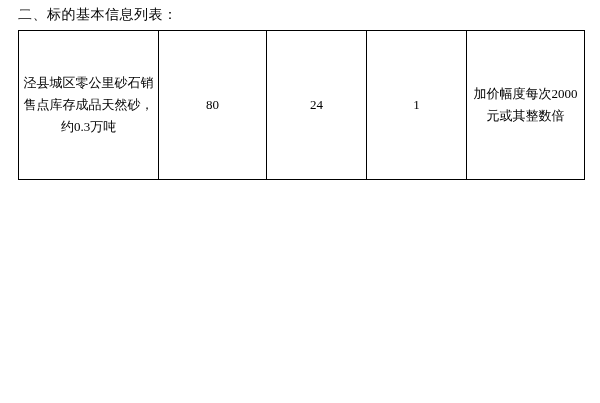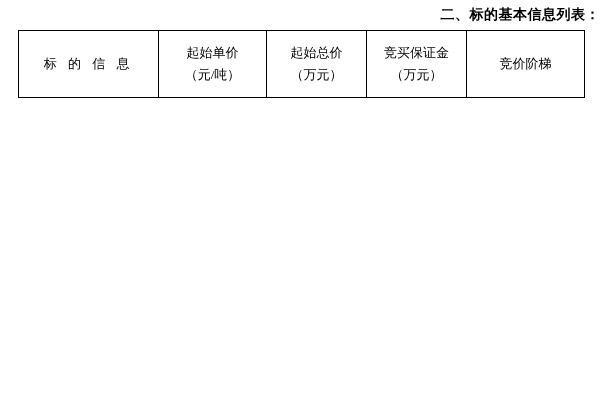--- a/index.html
+++ b/index.html
@@ -16,25 +16,24 @@
   }
   .page {
     width: 600px;
     height: 403px;
     position: relative;
     box-sizing: border-box;
     padding: 0;
   }
   .heading {
     font-size: 14px;
-    font-weight: bold;
+    font-weight: normal;
     line-height: 18px;
     padding: 6px 0 6px 18px;
     letter-spacing: 0.5px;
-    text-align: right;
   }
   table.info-table {
     border-collapse: collapse;
     width: 566px;
     margin-left: 18px;
     table-layout: fixed;
   }
   table.info-table td {
     border: 1px solid #000000;
     text-align: center;
@@ -99,38 +98,25 @@
 
   <table class="info-table">
     <colgroup>
       <col class="col-1">
         <col class="col-2">
         <col class="col-3">
         <col class="col-4">
         <col class="col-5">
     </colgroup>
     <tbody>
-      <tr>
-        <td class="head-cell">
-          <span class="line spaced">标 的 信 息</span>
-        </td>
-        <td class="head-cell">
-          <span class="line">起始单价</span>
-          <span class="line">（元/吨）</span>
-        </td>
-        <td class="head-cell">
-          <span class="line">起始总价</span>
-          <span class="line">（万元）</span>
-        </td>
-        <td class="head-cell">
-          <span class="line">竞买保证金</span>
-          <span class="line">（万元）</span>
-        </td>
-        <td class="head-cell">
-          <span class="line">竞价阶梯</span>
-        </td>
+
+      <tr class="body-row">
+        <td class="subject-cell">泾县城区零公里砂石销售点库存成品天然砂，约0.3万吨</td>
+        <td class="num-cell">80</td>
+        <td class="num-cell">24</td>
+        <td class="num-cell">1</td>
+        <td class="ladder-cell">加价幅度每次2000元或其整数倍</td>
       </tr>
-
 
     </tbody>
   </table>
 
 </div>
 
 </body></html>

